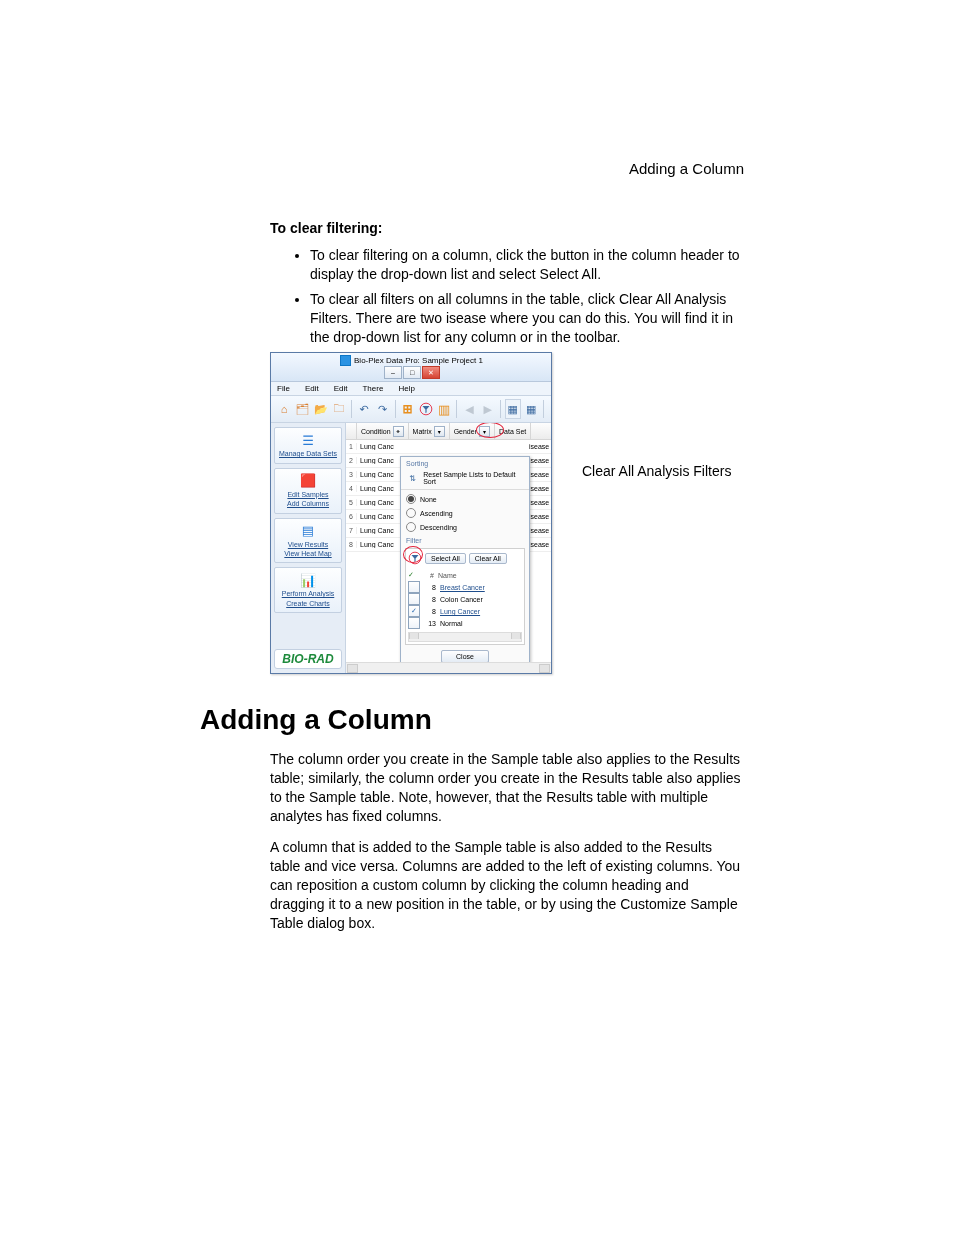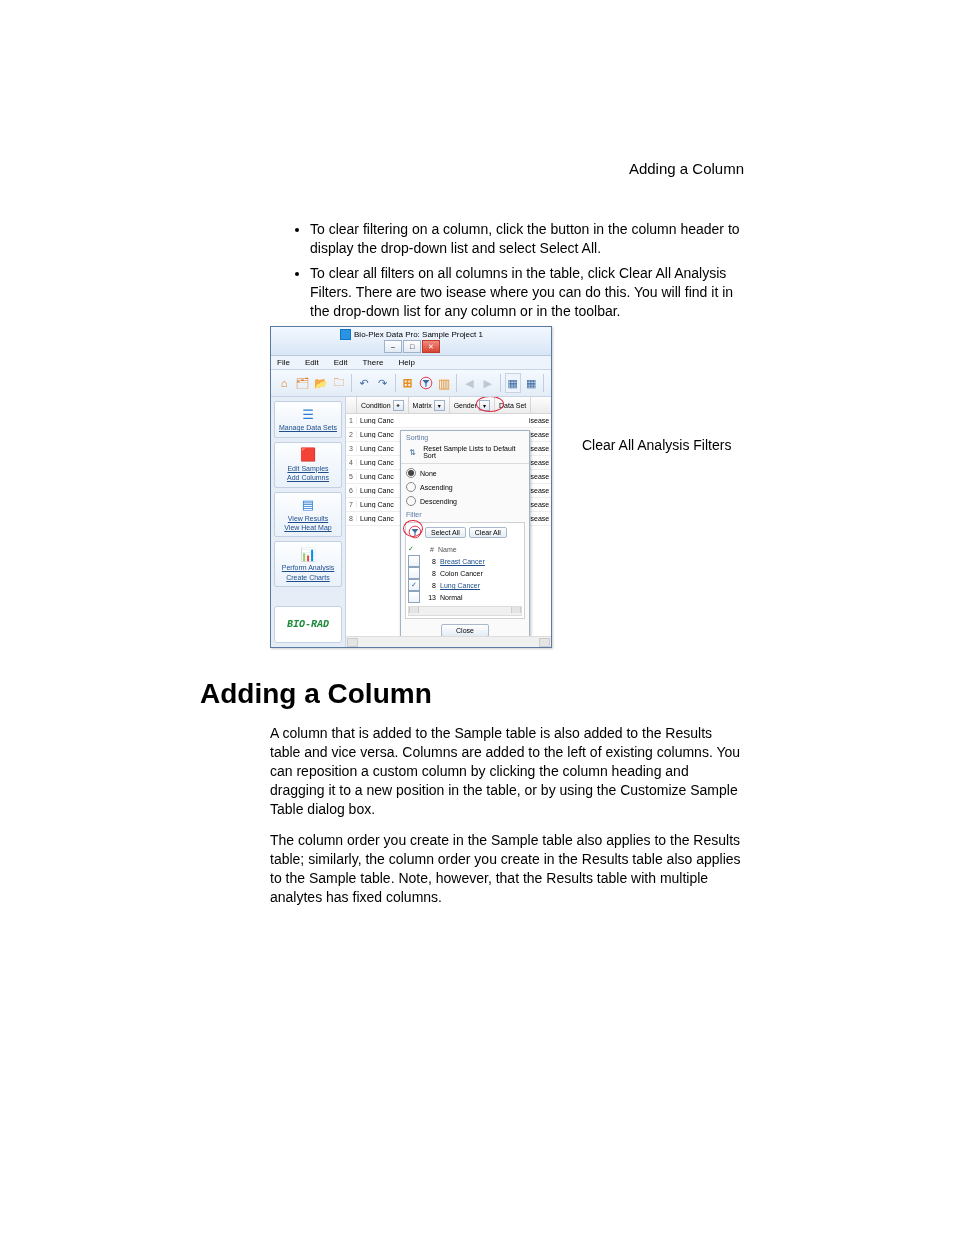--- a/index.html
+++ b/index.html
@@ -112,21 +112,21 @@
   }
   .side-card {
     border:1px solid #c3d0e1;
     background:linear-gradient(#fdfeff,#e9f1fa);
     border-radius:2px;
     padding:3px 2px 4px 2px;
     text-align:center;
   }
   .side-card .ic { height:18px; display:flex; align-items:center; justify-content:center; font-size:13px;}
   .side-link { font-size:7px; color:#1e4d8c; text-decoration:underline; margin-top:1px; line-height:1.2;}
-  .logo { font-style:italic; font-weight:bold; color:#1d8a3b; font-size:10px; border:1px solid #c3d0e1; background:#fff; border-radius:3px; padding:12px 0; text-align:center; margin-top:auto;font-family:Liberation Mono, monospace;}
+  .logo { font-style:italic; font-weight:bold; color:#1d8a3b; font-size:12px; border:1px solid #c3d0e1; background:#fff; border-radius:3px; padding:2px 0; text-align:center; margin-top:auto;}
   .main { flex:1; position:relative; background:#fff; overflow:hidden;}
   .hdr-row { display:flex; align-items:center; height:16px; border-bottom:1px solid #d6d6d6; background:linear-gradient(#fdfdfd,#ececec); font-size:7px;}
   .hdr-gutter{ width:10px; border-right:1px solid #d6d6d6; height:16px; background:linear-gradient(#fdfdfd,#ececec);}
   .hdr-cell { padding:0 4px; border-right:1px solid #d6d6d6; height:16px; display:flex; align-items:center; gap:2px; white-space:nowrap;}
   .hdr-cell .dd { width:9px; height:9px; border:1px solid #9fb2c9; background:linear-gradient(#fff,#dfe7f0); display:inline-flex; align-items:center; justify-content:center; font-size:6px;}
   .data-rows { position:relative; }
   .drow { display:flex; align-items:center; height:13px; border-bottom:1px solid #eee; font-size:7px; }
   .rn { width:10px; text-align:center; border-right:1px solid #eee; color:#555;}
   .c1 { width:44px; padding-left:3px; overflow:hidden; white-space:nowrap;}
   .c2 { width:22px; padding-left:2px; overflow:hidden; white-space:nowrap;}
@@ -192,20 +192,21 @@
 </head>
 <body>
 
 <div class="page">
   <div class="running-head">Adding a Column</div>
 
   <div class="page-inner">
 
 
     <div class="indent">
+      <div class="subhead">To clear filtering:</div>
       <ul class="bullets">
         <li>To clear filtering on a column, click the button in the column header to display the drop-down list and select Select All.</li>
         <li>To clear all filters on all columns in the table, click Clear All Analysis Filters. There are two isease where you can do this. You will find it in the drop-down list for any column or in the toolbar.</li>
       </ul>
 
       <div class="fig-wrap">
 
         <div class="app">
           <div class="titlebar">
             <div class="left">
@@ -419,20 +420,20 @@
             </div>
           </div>
         </div>
 
         <div class="callout">Clear All Analysis Filters</div>
       </div>
     </div>
 
     <h1 class="section-big">Adding a Column</h1>
     <div class="indent">
+      <p class="body">The column order you create in the Sample table also applies to the Results table; similarly, the column order you create in the Results table also applies to the Sample table. Note, however, that the Results table with multiple analytes has fixed columns.</p>
       <p class="body">A column that is added to the Sample table is also added to the Results table and vice versa. Columns are added to the left of existing columns. You can reposition a custom column by clicking the column heading and dragging it to a new position in the table, or by using the Customize Sample Table dialog box.</p>
-      <p class="body">The column order you create in the Sample table also applies to the Results table; similarly, the column order you create in the Results table also applies to the Sample table. Note, however, that the Results table with multiple analytes has fixed columns.</p>
     </div>
 
   </div>
 
   <div class="page-num">27</div>
 </div>
 
 </body></html>

